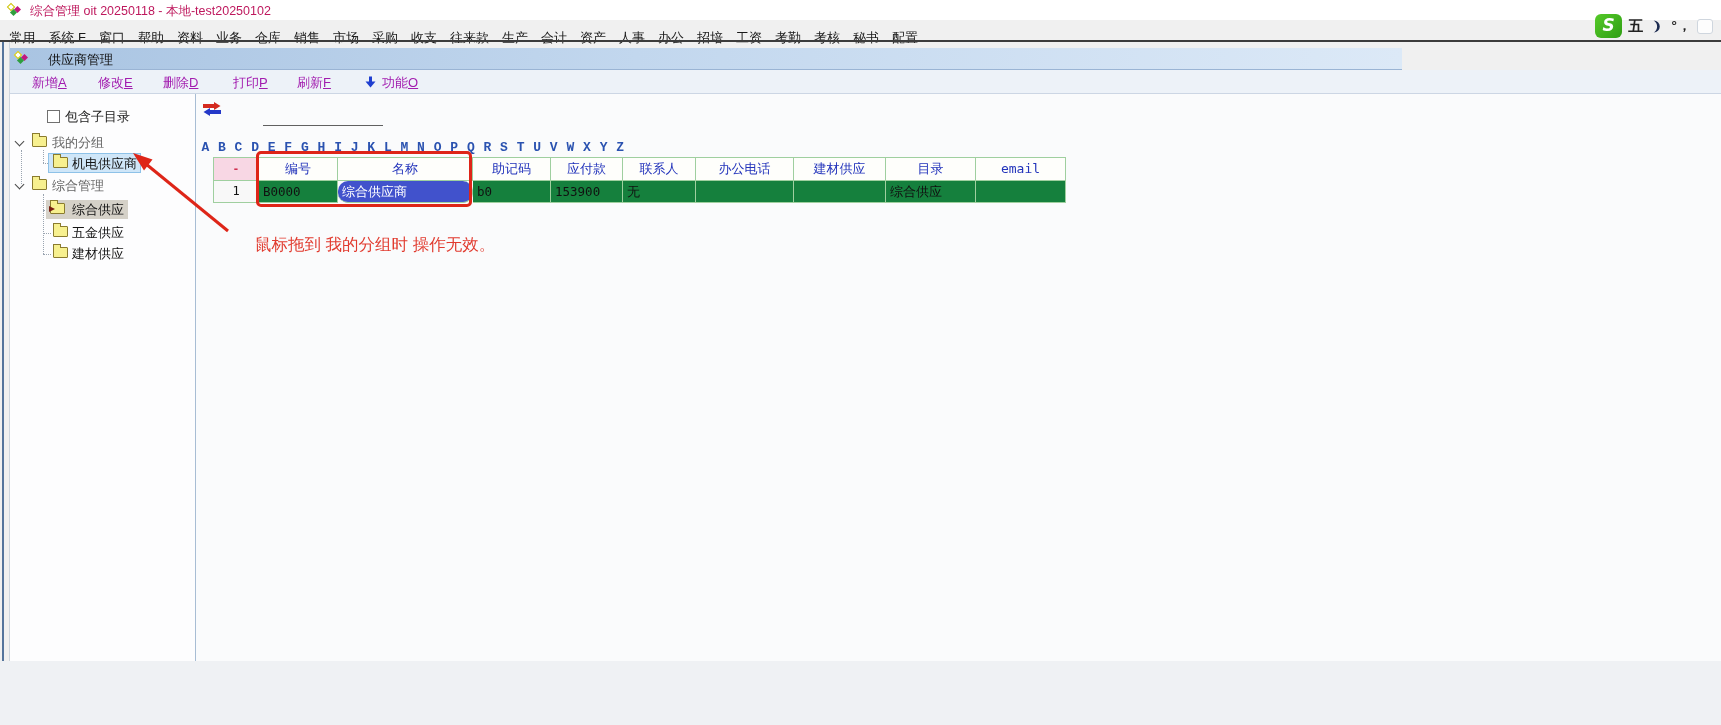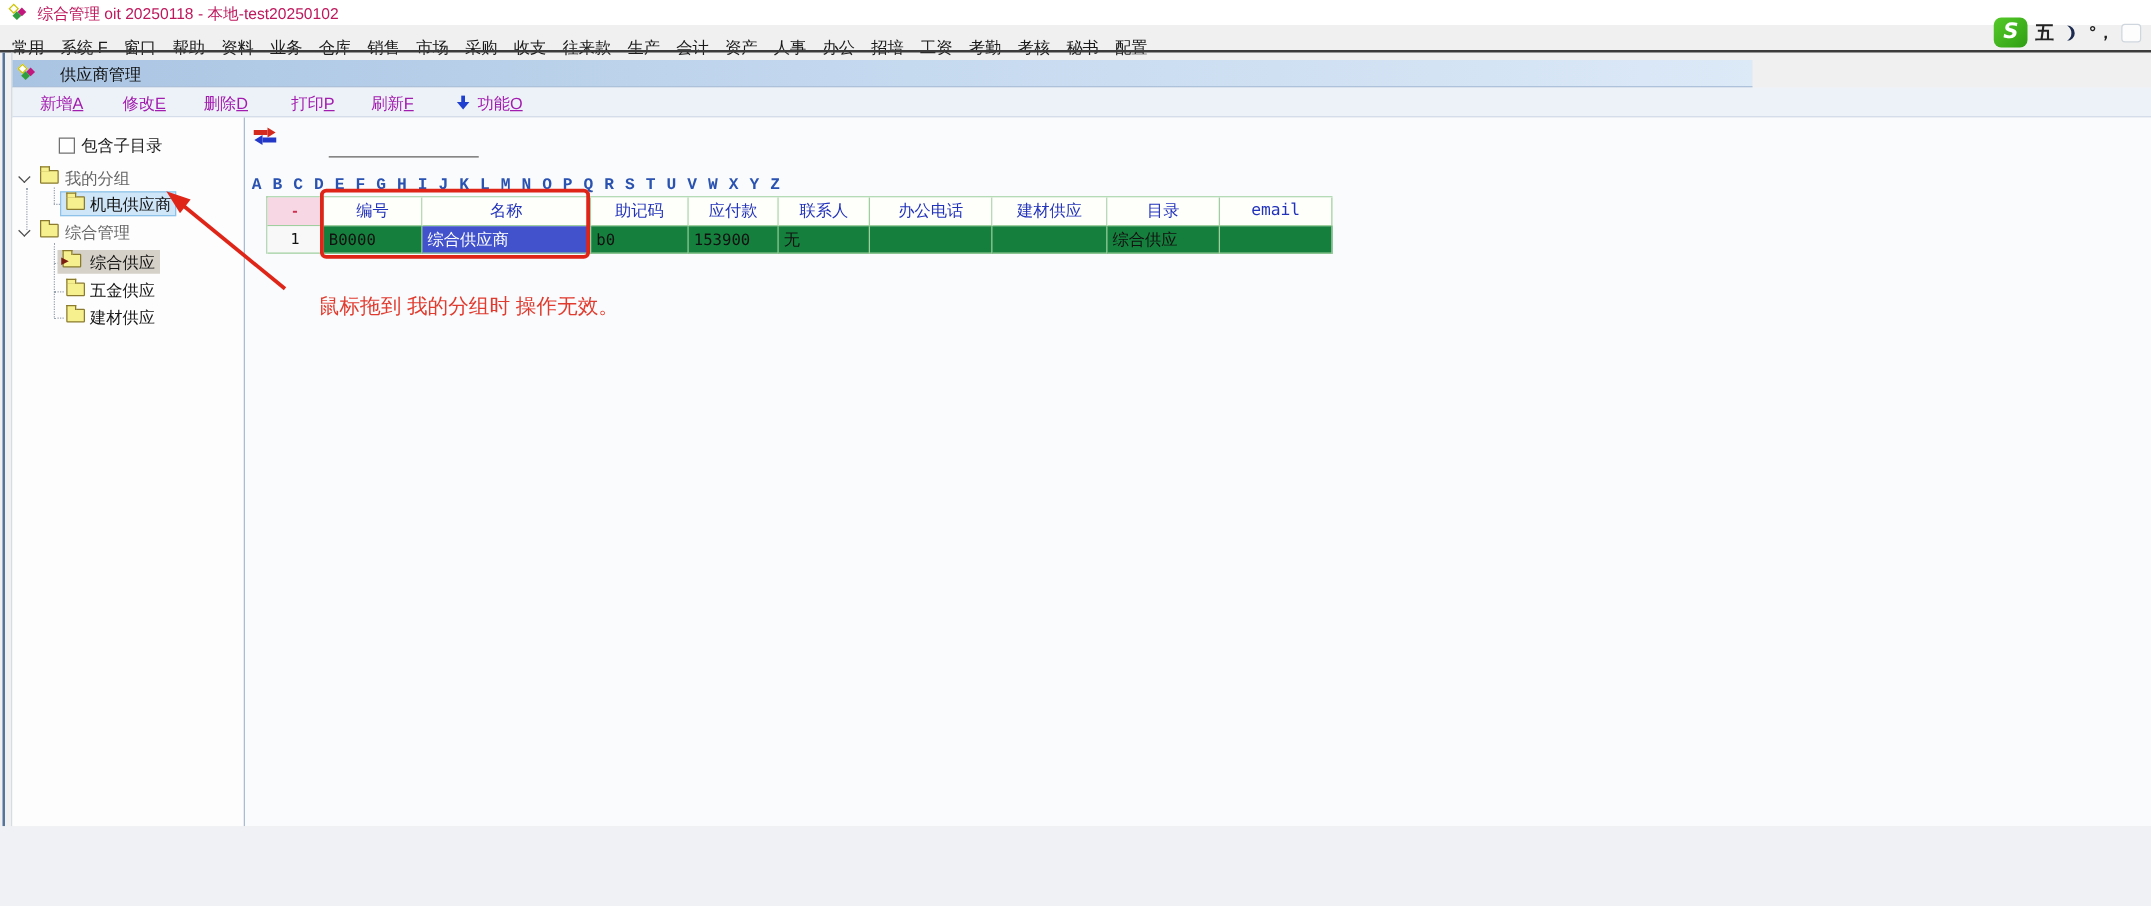--- a/index.html
+++ b/index.html
@@ -74,21 +74,21 @@
   .tbl { position:absolute; left:213px; top:157px; display:grid;
          grid-template-columns:45px 79px 135px 78px 72px 73px 98px 92px 90px 90px;
          border-top:1px solid #9fcf9f; border-left:1px solid #9fcf9f; }
   .tbl .c { border-right:1px solid #9fcf9f; border-bottom:1px solid #9fcf9f; overflow:hidden; white-space:nowrap; }
   .th { height:23px; line-height:22px; text-align:center; background:#fefefb; color:#2233bb; font-size:13px; }
   .th.pink { background:#f8d7e4; color:#d03050; font-weight:bold; }
   .th.mono { font-family:"DejaVu Sans Mono", monospace; font-size:13px; }
   .td { height:22px; line-height:21px; background:#15803d; font-size:13px; color:#111; padding:0 4px; }
   .td.rownum { background:#f8f8f8; text-align:center; padding:0; font-family:"DejaVu Sans Mono", monospace; font-size:12px; }
   .td.mono { font-family:"DejaVu Sans Mono", monospace; font-size:12.5px; }
-  .td.selcell { background:#4152cc; color:#ffffff; }
+  .td.selcell { background:#4152cc; color:#ffffff;border-radius:10px; }
   .td.num { padding-right:6px; }
 
   
   .redbox { position:absolute; left:256px; top:151px; width:216px; height:56px; border:3px solid #de2518; border-radius:5px; background:transparent; }
   .redarrow { position:absolute; left:120px; top:146px; width:120px; height:92px; }
   .rednote { position:absolute; left:255px; top:234px; font-size:16.5px; color:#e13b2f; white-space:nowrap; }
 </style>
 </head>
 <body>
 

